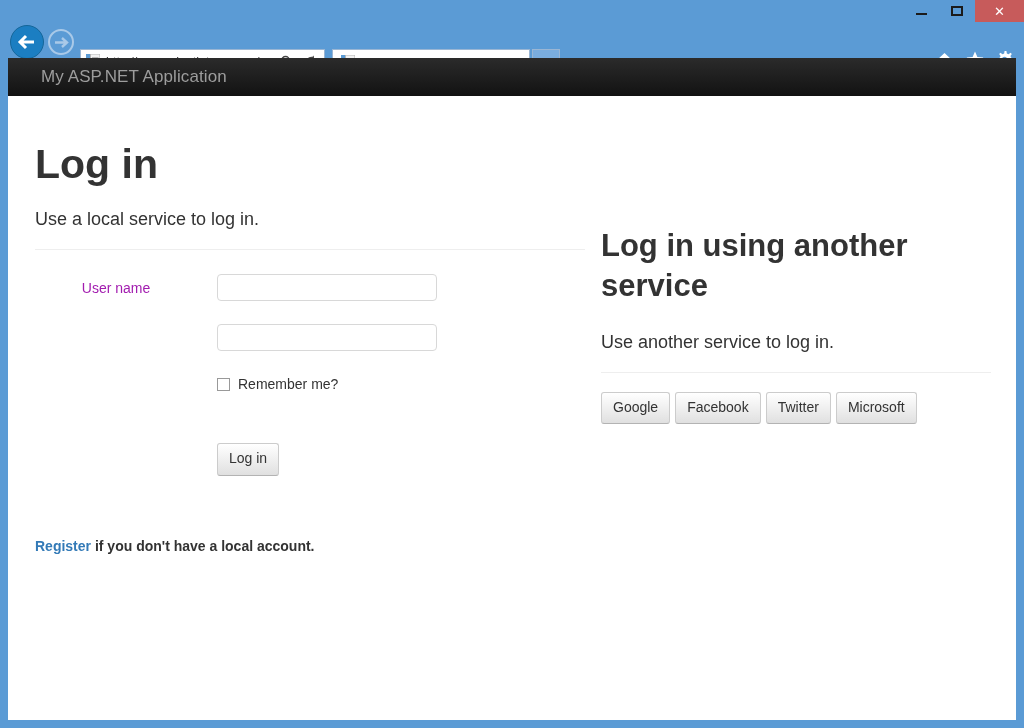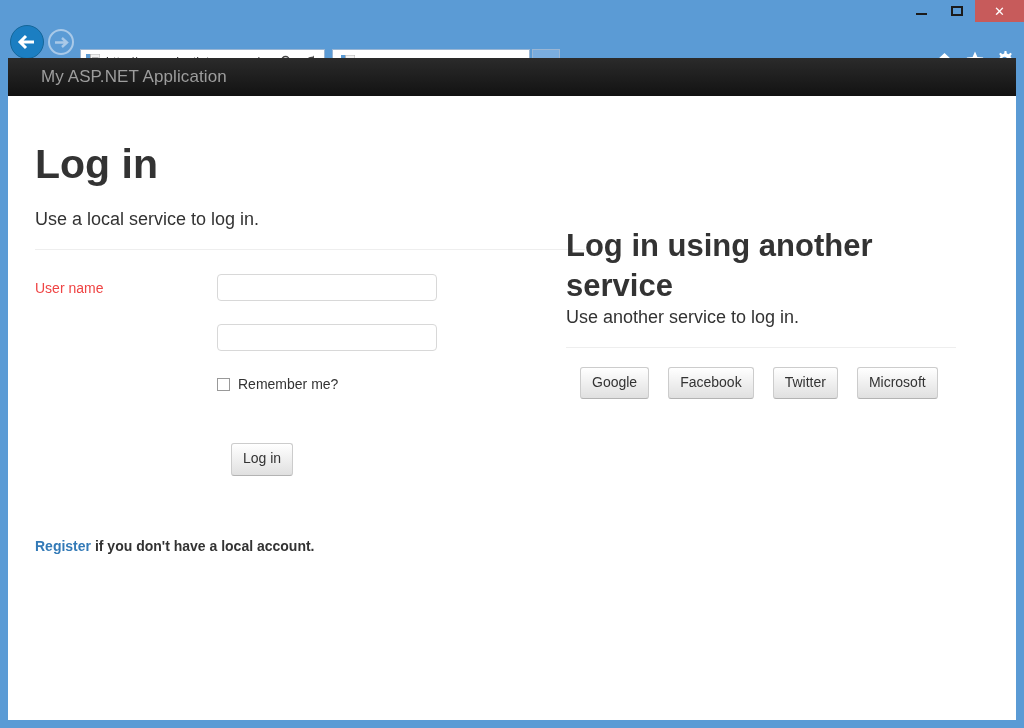--- a/index.html
+++ b/index.html
@@ -130,21 +130,21 @@
   }
   .brand {
     margin-left: 33px;
     font-size: 17px; color: #9d9d9d;
     letter-spacing: 0.1px;
   }
 
   .row { position: relative; }
 
   .col-left  { position: absolute; left: 27px;  top: 0; width: 550px; }
-  .col-right { position: absolute; left: 558px; top: 0; width: 390px; }
+  .col-right { position: absolute; left: 593px; top: 0; width: 390px; }
 
   h1.page-title {
     margin: 0; padding: 0;
     font-size: 41px; font-weight: bold; color: #333333;
     line-height: 1.1;
   }
   h4.sub {
     margin: 0; padding: 0;
     font-size: 18px; font-weight: normal; color: #333333;
   }
@@ -155,22 +155,22 @@
   }
 
   hr.rule {
     border: 0; border-top: 1px solid #eeeeee;
     margin: 0; height: 0;
   }
 
   .form-row { position: relative; height: 50px; }
   .form-label {
     position: absolute; left: 0; width: 162px;
-    text-align: left;
-    font-size: 14px; color: #ef4444;
+    text-align: center;
+    font-size: 14px; color: #a21caf;
     line-height: 28px;
   }
   .form-input {
     position: absolute; left: 182px;
     width: 220px; height: 27px;
     border: 1px solid #d8d8d8;
     border-radius: 4px;
     background: #fff;
     font-size: 14px;
     padding: 0 8px;
@@ -198,21 +198,20 @@
     color: #333333;
     background: linear-gradient(to bottom, #ffffff 0%, #e0e0e0 100%);
     border: 1px solid #cccccc;
     border-bottom-color: #b3b3b3;
     border-radius: 3px;
     padding: 5px 11px 6px;
     line-height: 1.42;
     font-family: "Liberation Sans", sans-serif;
     cursor: default;
     white-space: nowrap;
-    margin-left: 14px;
   }
 
   .social-row { display: flex; gap: 5px; }
 
   .register-line { font-size: 14px; color: #333333; }
   .register-link { color: #337ab7; text-decoration: none; }
 
   .footer-text { font-size: 14px; color: #333333; }
 </style>
 </head>
@@ -338,21 +337,21 @@
 
         <p class="register-line" style="margin:62px 0 0 0;font-weight:bold;">
           <a class="register-link" href="#">Register</a><span> if you don't have a local account.</span>
         </p>
       </div>
 
       <div class="col-right">
 
         <h2 class="rh" style="margin-top:130px;">Log in using another service</h2>
 
-        <h4 class="sub" style="">Use another service to log in.</h4>
+        <h4 class="sub" style="margin-top:25px;">Use another service to log in.</h4>
 
         <hr class="rule" style="margin-top:19px;">
 
         <div class="social-row" style="margin-top:19px;">
           <button class="btn">Google</button>
           <button class="btn">Facebook</button>
           <button class="btn">Twitter</button>
           <button class="btn">Microsoft</button>
         </div>
       </div>

